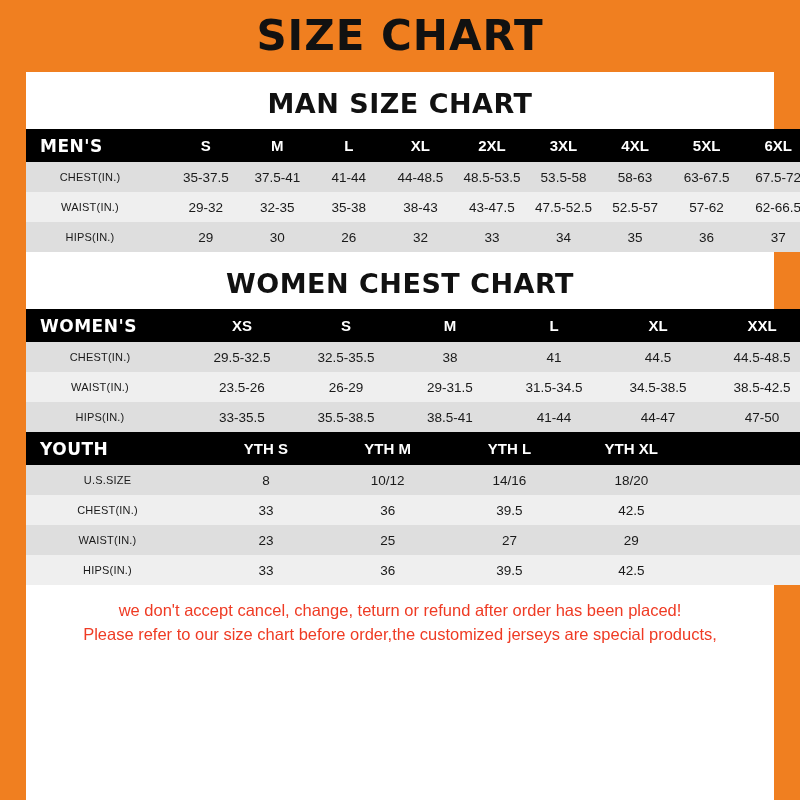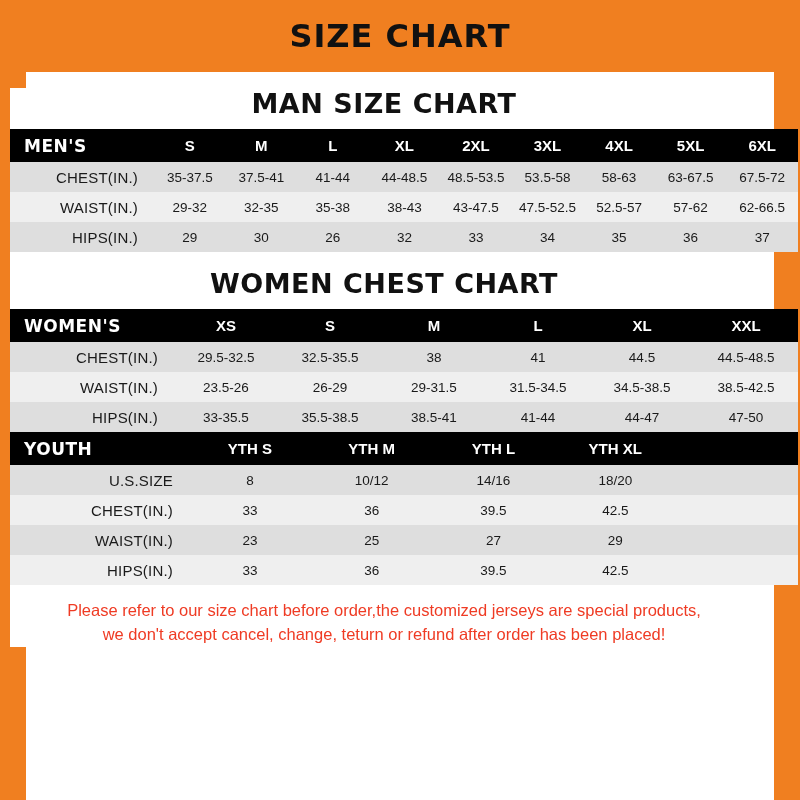--- a/index.html
+++ b/index.html
@@ -35,34 +35,34 @@
     position: relative;
     height: 72px;
     background: #f07f20;
     display: flex;
     align-items: center;
     justify-content: center;
   }
   .header-title {
     font-family: "DejaVu Sans", sans-serif;
     font-weight: bold;
-    font-size: 32px;
+    font-size: 42px;
     letter-spacing: 1px;
     color: #111111;
     text-align: center;
     line-height: 1;
   }
 
   .content {
     position: relative;
     z-index: 2;
     padding: 0 26px;
     box-sizing: border-box;
     background: #ffffff;
-    margin: 0 10px;
+    margin: 0 26px;
     width: 748px;
     padding-left: 0;
     padding-right: 0;
   }
 
   .section-title {
     text-align: center;
     font-family: "DejaVu Sans", sans-serif;
     font-weight: bold;
     font-size: 27px;
@@ -95,23 +95,22 @@
   table.size-table thead th.rowlabel {
     font-family: "DejaVu Sans", sans-serif;
     font-size: 17px;
     letter-spacing: 0.5px;
     text-align: left;
     padding-left: 14px;
   }
   table.size-table tbody tr.band-a td { background: #dedede; }
   table.size-table tbody tr.band-b td { background: #efefef; }
   table.size-table tbody td.rowlabel {
-    text-align: right;
     padding-right: 16px;
-    font-size: 15px;
+    font-size: 11px;
     letter-spacing: 0.2px;
   }
 
   .footnote {
     margin: 14px auto 0 auto;
     width: 730px;
     text-align: center;
     color: #ef3b24;
     font-size: 16.5px;
     line-height: 1.45;
@@ -273,18 +272,18 @@
           <td>33</td>
           <td>36</td>
           <td>39.5</td>
           <td>42.5</td>
           <td></td>
         </tr>
       </tbody>
     </table>
 
     <div class="footnote">
+      <div>we don't accept cancel, change, teturn or refund after order has been placed!</div>
       <div>Please refer to our size chart before order,the customized jerseys are special products,</div>
-      <div>we don't accept cancel, change, teturn or refund after order has been placed!</div>
     </div>
 
   </div>
 </div>
 
 </body></html>

